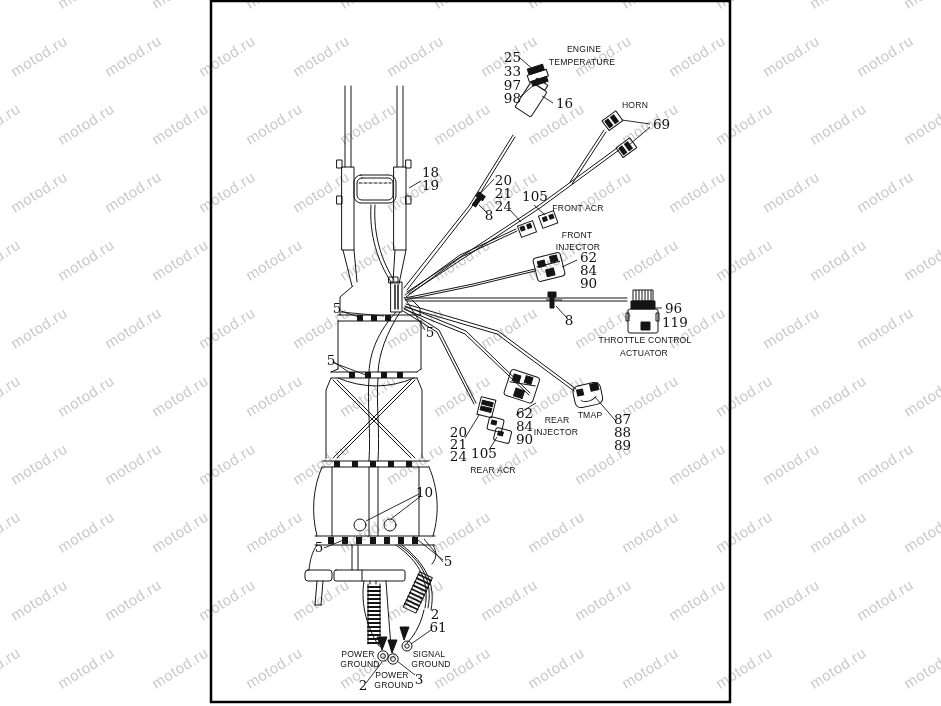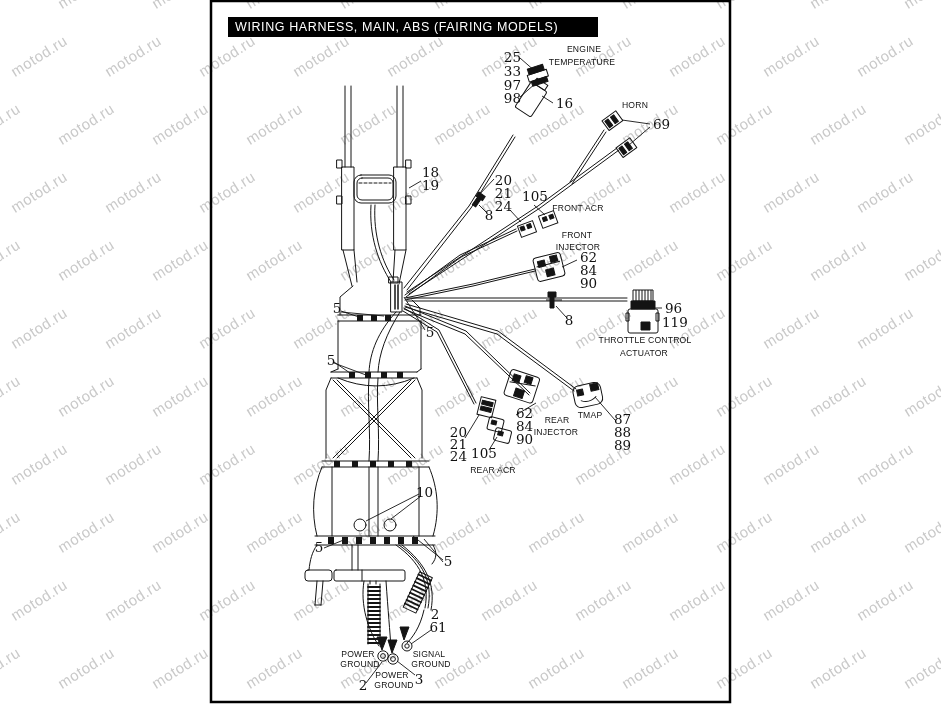--- a/index.html
+++ b/index.html
@@ -140,23 +140,20 @@
       <span class="wm" style="left: 247px; top: 676px; color: rgb(201, 201, 201);">motod.ru</span>
       <span class="wm" style="left: 341px; top: 676px; color: rgb(201, 201, 201);">motod.ru</span>
       <span class="wm" style="left: 435px; top: 676px; color: rgb(201, 201, 201);">motod.ru</span>
       <span class="wm" style="left: 529px; top: 676px; color: rgb(201, 201, 201);">motod.ru</span>
       <span class="wm" style="left: 623px; top: 676px; color: rgb(201, 201, 201);">motod.ru</span>
       <span class="wm" style="left: 717px; top: 676px; color: rgb(201, 201, 201);">motod.ru</span>
       <span class="wm" style="left: 811px; top: 676px; color: rgb(201, 201, 201);">motod.ru</span>
       <span class="wm" style="left: 905px; top: 676px; color: rgb(201, 201, 201);">motod.ru</span>
     </div>
 
-  <div id="title-bar">
-    <span>WIRING HARNESS, MAIN, ABS (FAIRING MODELS)</span>
-  </div>
 
   <svg id="drawing-svg" width="941" height="706" viewBox="0 0 941 706">
 
     <rect x="211" y="1" width="519" height="701" fill="none" stroke="#000" stroke-width="2.5"></rect>
 
     <g stroke="#141414" fill="none" stroke-width="1" stroke-linecap="round" stroke-linejoin="round">
 
       <g>
         <path d="M345 86 V167 M351 86 V167"></path>
         <rect x="342" y="167" width="12" height="83"></rect>

